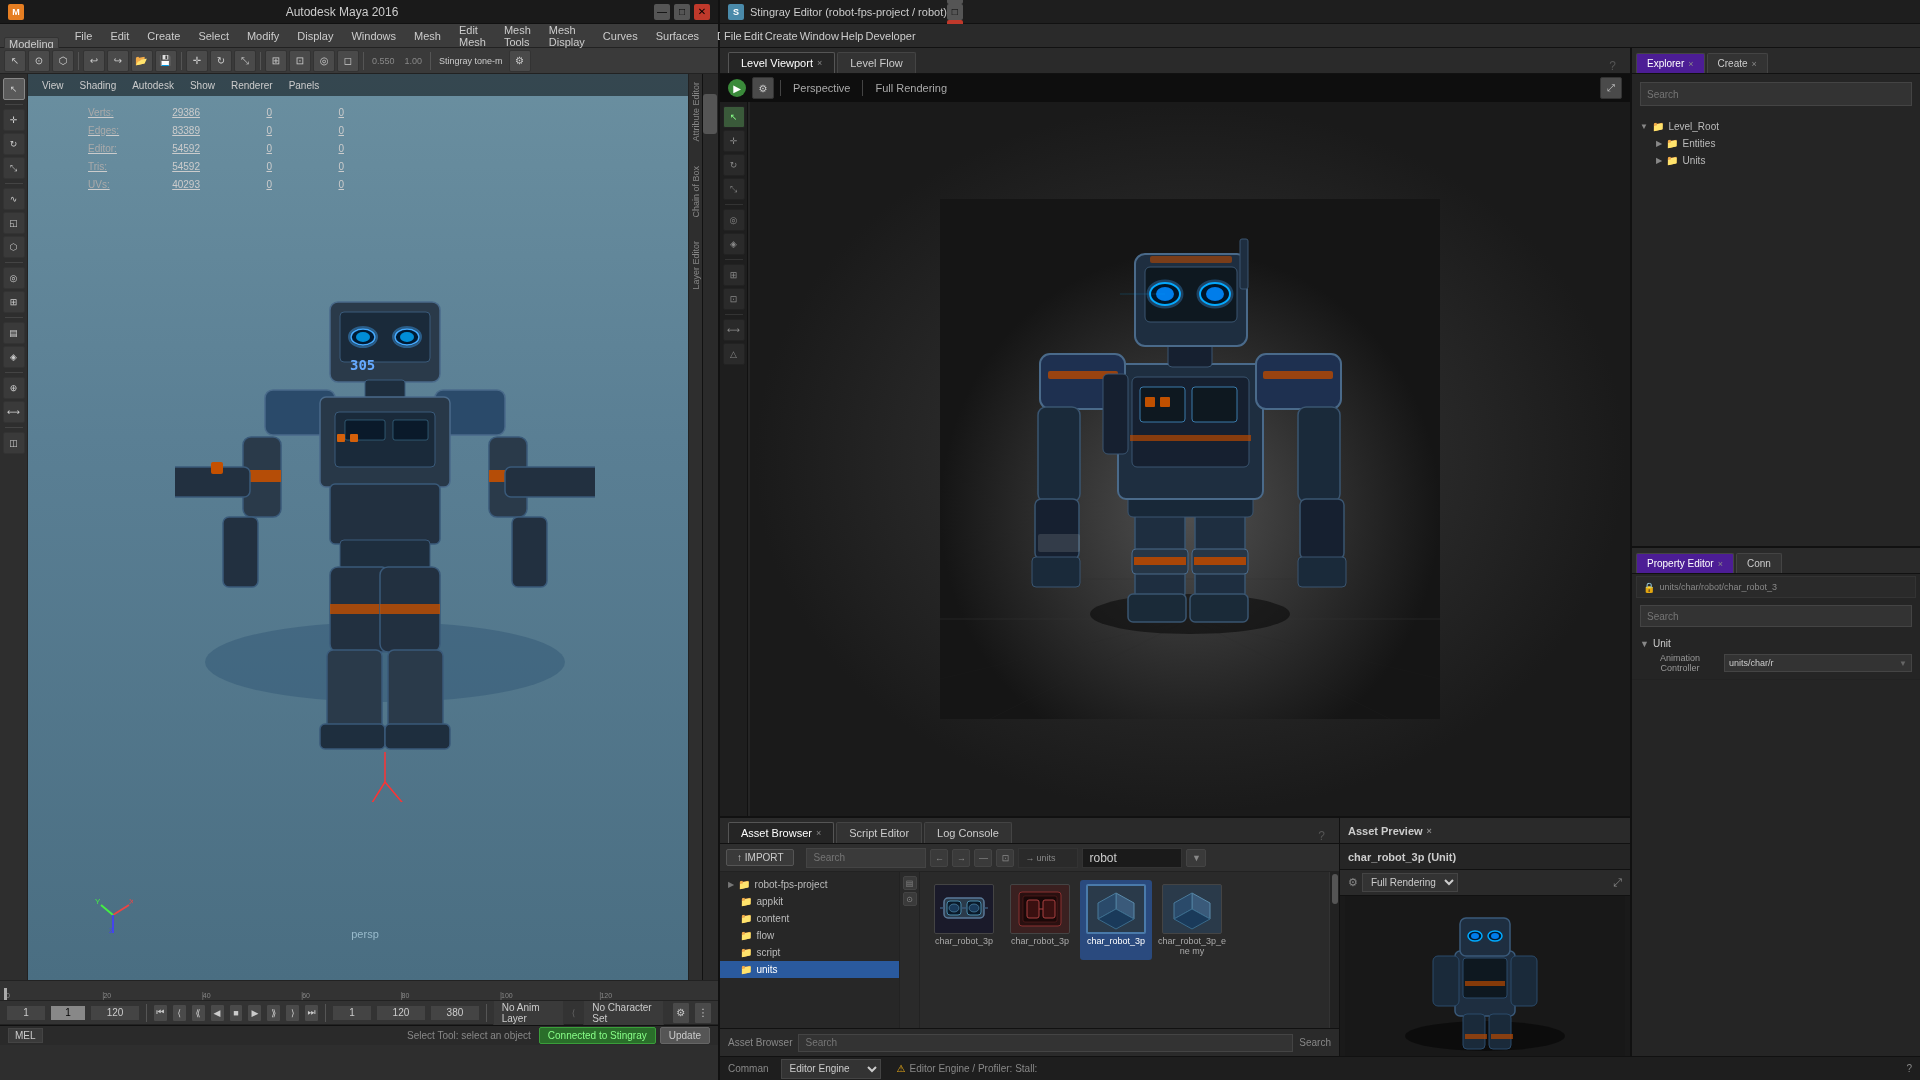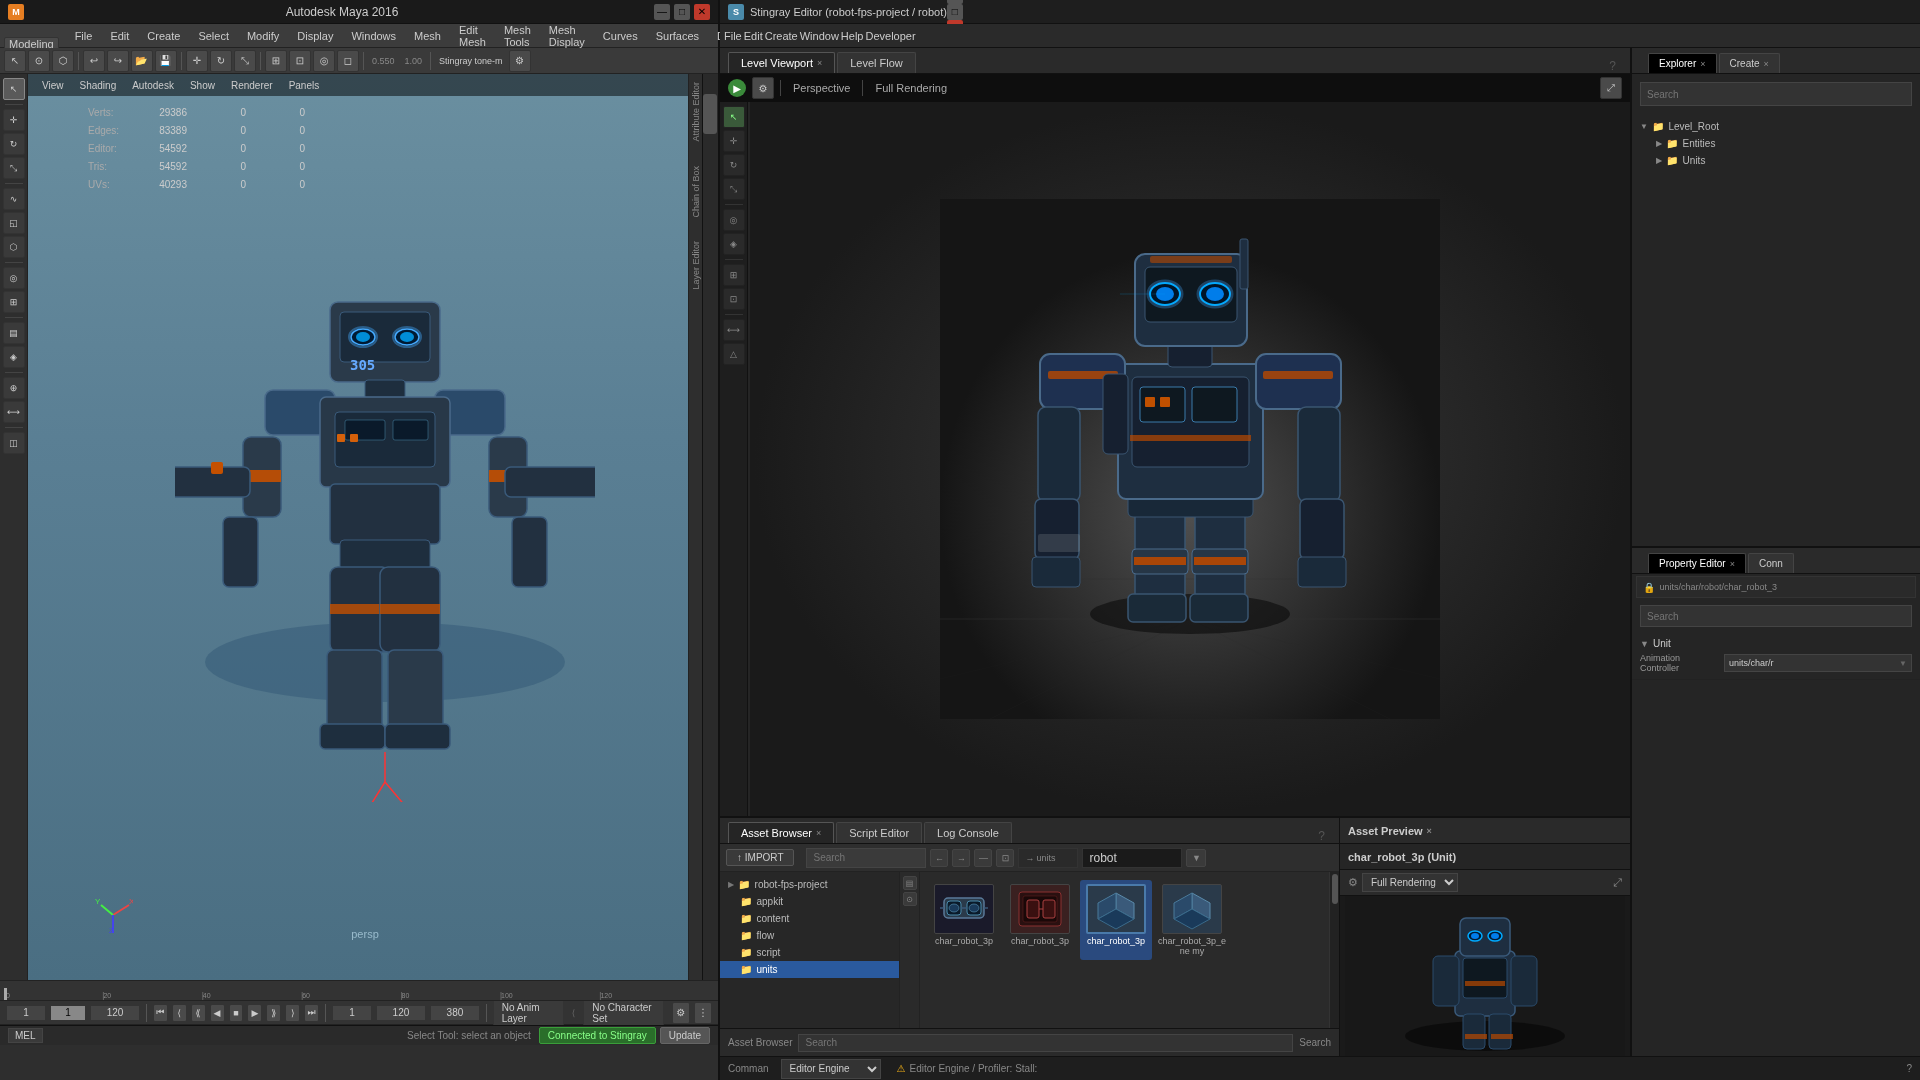--- a/index.html
+++ b/index.html
@@ -195,21 +195,22 @@
       position: absolute;
       top: 30px;
       left: 60px;
       background: transparent;
       color: #ccc;
       font-size: 10px;
       line-height: 18px;
     }
     .mesh-stat-row {
       display: flex;
-      gap: 9px;
+      gap: 22px;
+      text-decoration: underline;
     }
     .mesh-stat-label { width: 40px; color: #aaa; }
     .mesh-stat-val { width: 50px; text-align: right; }
 
     
     .robot-character {
       position: absolute;
       top: 50px;
       left: 80px;
       right: 40px;
@@ -677,23 +678,22 @@
       background: #333;
       border: 1px solid #444;
       border-bottom: none;
       border-radius: 2px 2px 0 0;
       cursor: pointer;
       font-size: 10px;
       color: #ccc;
       display: flex; align-items: center; gap: 4px;
     }
     .right-tab.active {
-      background: #000000;
+      background: #4c1d95;
       color: white;
-      margin-left: 12px;
     }
 
     .explorer-panel {
       flex: 1;
       overflow-y: auto;
       padding: 4px 0;
     }
 
     .explorer-search {
       height: 24px;
@@ -768,20 +768,21 @@
     .prop-row {
       display: flex;
       align-items: center;
       padding: 2px 0;
       gap: 4px;
     }
     .prop-label {
       width: 80px;
       font-size: 9px;
       color: #999;
+      text-align: center;
     }
     .prop-value {
       flex: 1;
       height: 18px;
       background: #333;
       border: 1px solid #444;
       color: #ccc;
       font-size: 9px;
       padding: 0 4px;
       display: flex;

